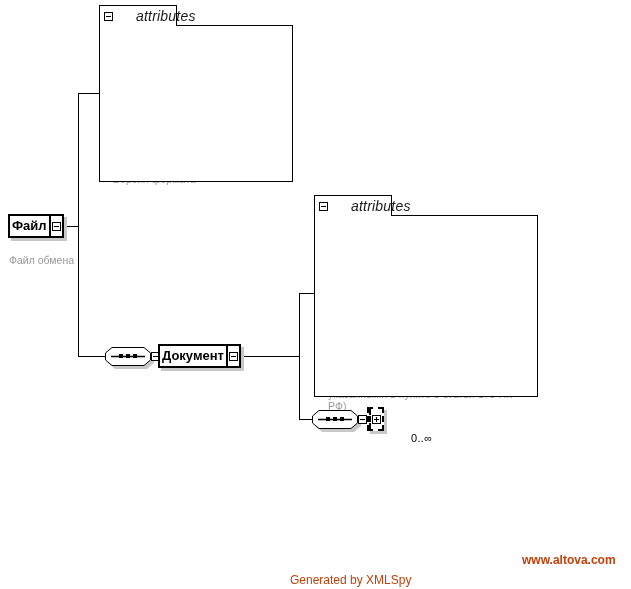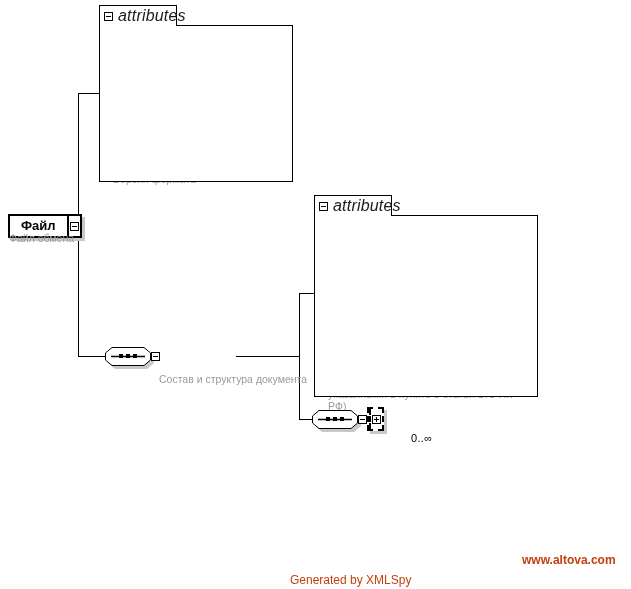--- a/index.html
+++ b/index.html
@@ -48,23 +48,23 @@
     border: 1px solid #000;
     border-bottom: none;
     background: #fff;
     display: flex;
     align-items: center;
     padding: 0 7px 0 4px;
     z-index: 3;
   }
   .attr-tab .tab-label {
     font-style: italic;
-    font-size: 16px;
+    font-size: 14px;
     color: #1a1a1a;
-    margin-left: 5px;
+    margin-left: 23px;
     letter-spacing: .2px;
   }
   .attr-body {
     position: absolute;
     left: 0;
     box-sizing: border-box;
     border: 1px solid #000;
     background: #fff;
     z-index: 1;
   }
@@ -131,21 +131,21 @@
     border: 2px solid #000;
     background: #fff;
     box-shadow: 3px 3px 0 0 #c8c8c8;
     box-sizing: border-box;
     height: 24px;
   }
   .elem.optional { border: 2px dashed #000; }
   .elem .elem-label {
     font-weight: bold;
     font-size: 13px;
-    padding: 0 11px;
+    padding: 0 2px;
     display: flex;
     align-items: center;
     white-space: nowrap;
     line-height: 20px;
   }
   .elem .elem-toggle {
     width: 13px;
     display: flex;
     align-items: center;
     justify-content: center;
@@ -223,21 +223,21 @@
   <div class="line-h" style="left:299px; top:419px; width:13px;"></div>
 
   <div class="line-h" style="left:358px; top:419px; width:9px;"></div>
 
   <div class="elem" style="left:8px; top:214px;">
     <span class="elem-label">Файл</span>
     <span class="elem-toggle">
       <span class="toggle-box"></span>
     </span>
   </div>
-  <div class="elem-desc" style="left:9px; top:232px; width:110px;">Файл обмена</div>
+  <div class="elem-desc" style="left:9px; top:254px; width:110px;">Файл обмена</div>
 
   <div class="attr-box" style="left:99px; top:5px; width:194px; height:177px;">
     <div class="attr-tab" style="width:78px;">
       <span class="toggle-box"></span>
       <span class="tab-label">attributes</span>
     </div>
     <div class="attr-body" style="top:20px; width:194px; height:157px;"></div>
 
     <div class="attr-item" style="left:14px; top:29px;">
       <div class="attr-name">ИдФайл</div>
@@ -262,21 +262,26 @@
       <line x1="6" y1="9.5" x2="40" y2="9.5" stroke="#000000" stroke-width="1.3"></line>
       <rect x="14" y="7" width="4" height="4" fill="#000000"></rect>
       <rect x="21" y="7" width="4" height="4" fill="#000000"></rect>
       <rect x="28" y="7" width="4" height="4" fill="#000000"></rect>
     </svg>
     <div class="seq-conn">
       <span class="toggle-box"></span>
     </div>
   </div>
 
-  <div class="elem-desc" style="left:159px; top:373px; width:200px;">Состав и структура документа</div>
+  <div class="elem" style="left:158px; top:344px;">
+    <span class="elem-label">Документ</span>
+    <span class="elem-toggle">
+      <span class="toggle-box"></span>
+    </span>
+  </div>
 
   <div class="attr-box" style="left:314px; top:195px; width:224px; height:202px;">
     <div class="attr-tab" style="width:78px;">
       <span class="toggle-box"></span>
       <span class="tab-label">attributes</span>
     </div>
     <div class="attr-body" style="top:20px; width:224px; height:182px;"></div>
 
     <div class="attr-item" style="left:14px; top:28px;">
       <div class="attr-name">Индекс</div>

